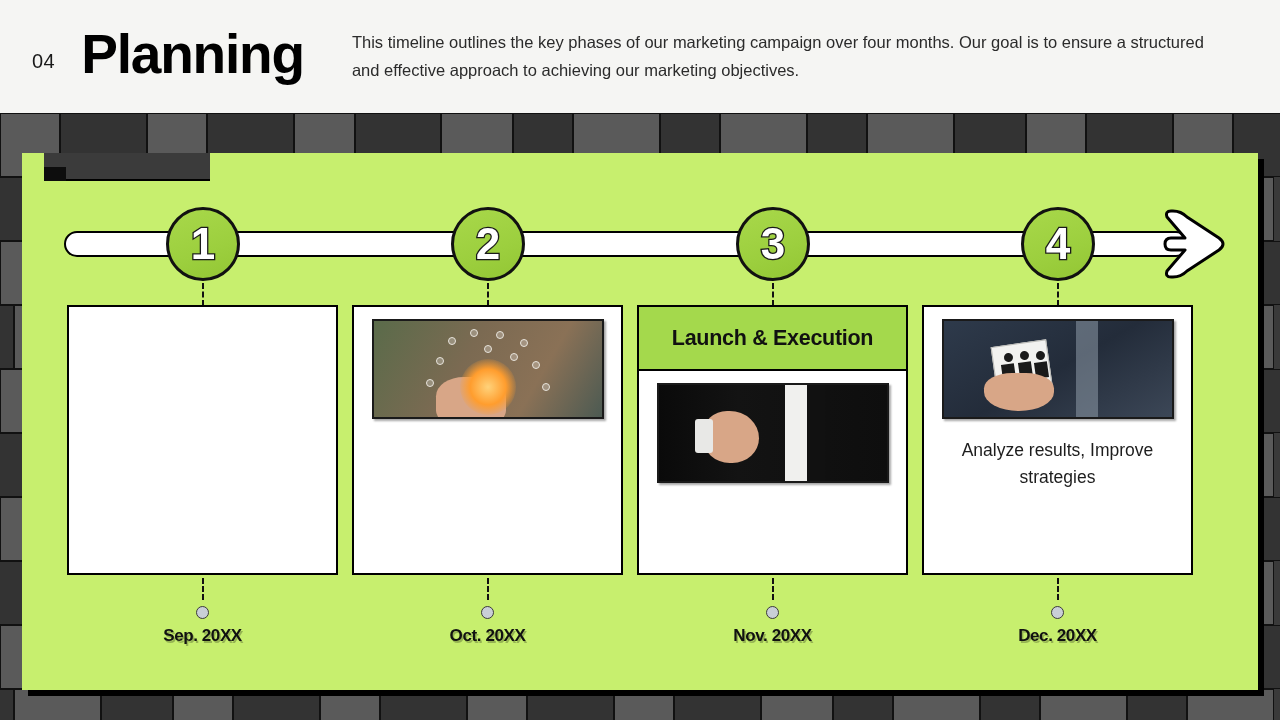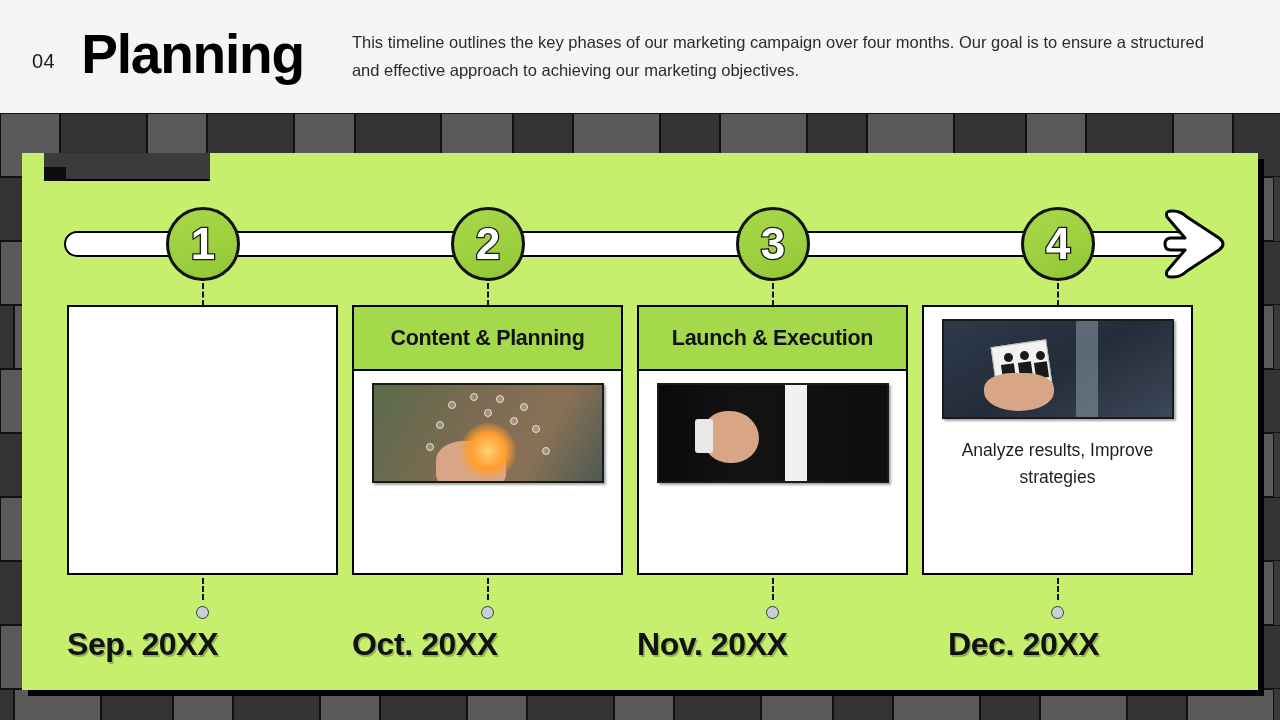--- a/index.html
+++ b/index.html
@@ -89,22 +89,22 @@
   }
   .dash-down {
     position:absolute; top:578px; width:0; height:22px;
     border-left:2px dashed #111;
   }
   .dot-marker {
     position:absolute; top:606px; width:13px; height:13px;
     border-radius:50%; background:#c9cfd6; border:1.6px solid #3a3a3a;
   }
   .date-label {
-    position:absolute; top:626px; font-size:32px; font-weight:700;
-    color:#111; text-align:left; letter-spacing:-0.4px;
+    position:absolute; top:626px; font-size:17px; font-weight:700;
+    color:#111; text-align:center; letter-spacing:-0.4px;
     text-shadow:1.5px 1.5px 0 rgba(0,0,0,0.25);
   }
 
   
   .card {
     position:absolute; top:305px; width:271px; height:270px;
     border:2.5px solid #000; background:#fff;
     display:flex; flex-direction:column;
   }
   .card-header {
@@ -379,23 +379,20 @@
 </div>
 <div class="dash-down" style="left:202px"></div>
 <div class="dot-marker" style="left:196px"></div>
 <div class="date-label" style="left:67px;width:271px">Sep. 20XX</div>
 
 <div class="step-circle" style="left:451px">
   <span class="step-num">2</span>
 </div>
 <div class="dash-up" style="left:487px"></div>
 <div class="card" style="left:352px">
-  <div class="card-header">
-    <span class="card-header-text">Content &amp; Planning</span>
-  </div>
   <div class="card-body">
     <div class="card-img">
       <div class="photo ph2"></div>
       <div class="hand" style="left:62px;top:56px;width:70px;height:48px;"></div>
       <div class="glow" style="left:86px;top:38px;width:56px;height:56px;"></div>
       <div class="micon" style="left:74px;top:16px"></div>
       <div class="micon" style="left:96px;top:8px"></div>
       <div class="micon" style="left:122px;top:10px"></div>
       <div class="micon" style="left:146px;top:18px"></div>
       <div class="micon" style="left:62px;top:36px"></div>
@@ -449,13 +446,13 @@
       <div class="glyph" style="left:58px;top:43px;width:13px;height:16px;transform:rotate(-8deg);"></div>
       <div class="glyph" style="left:75px;top:41px;width:13px;height:16px;transform:rotate(-8deg);"></div>
       <div class="glyph" style="left:91px;top:41px;width:13px;height:16px;transform:rotate(-8deg);"></div>
       <div class="hand" style="left:40px;top:52px;width:70px;height:38px;border-radius:40% 40% 50% 50%;"></div>
     </div>
     <div class="card-text">Analyze results, Improve strategies</div>
   </div>
 </div>
 <div class="dash-down" style="left:1057px"></div>
 <div class="dot-marker" style="left:1051px"></div>
-<div class="date-label" style="left:948px;width:271px">Dec. 20XX</div>
+<div class="date-label" style="left:922px;width:271px">Dec. 20XX</div>
 
 </body></html>

